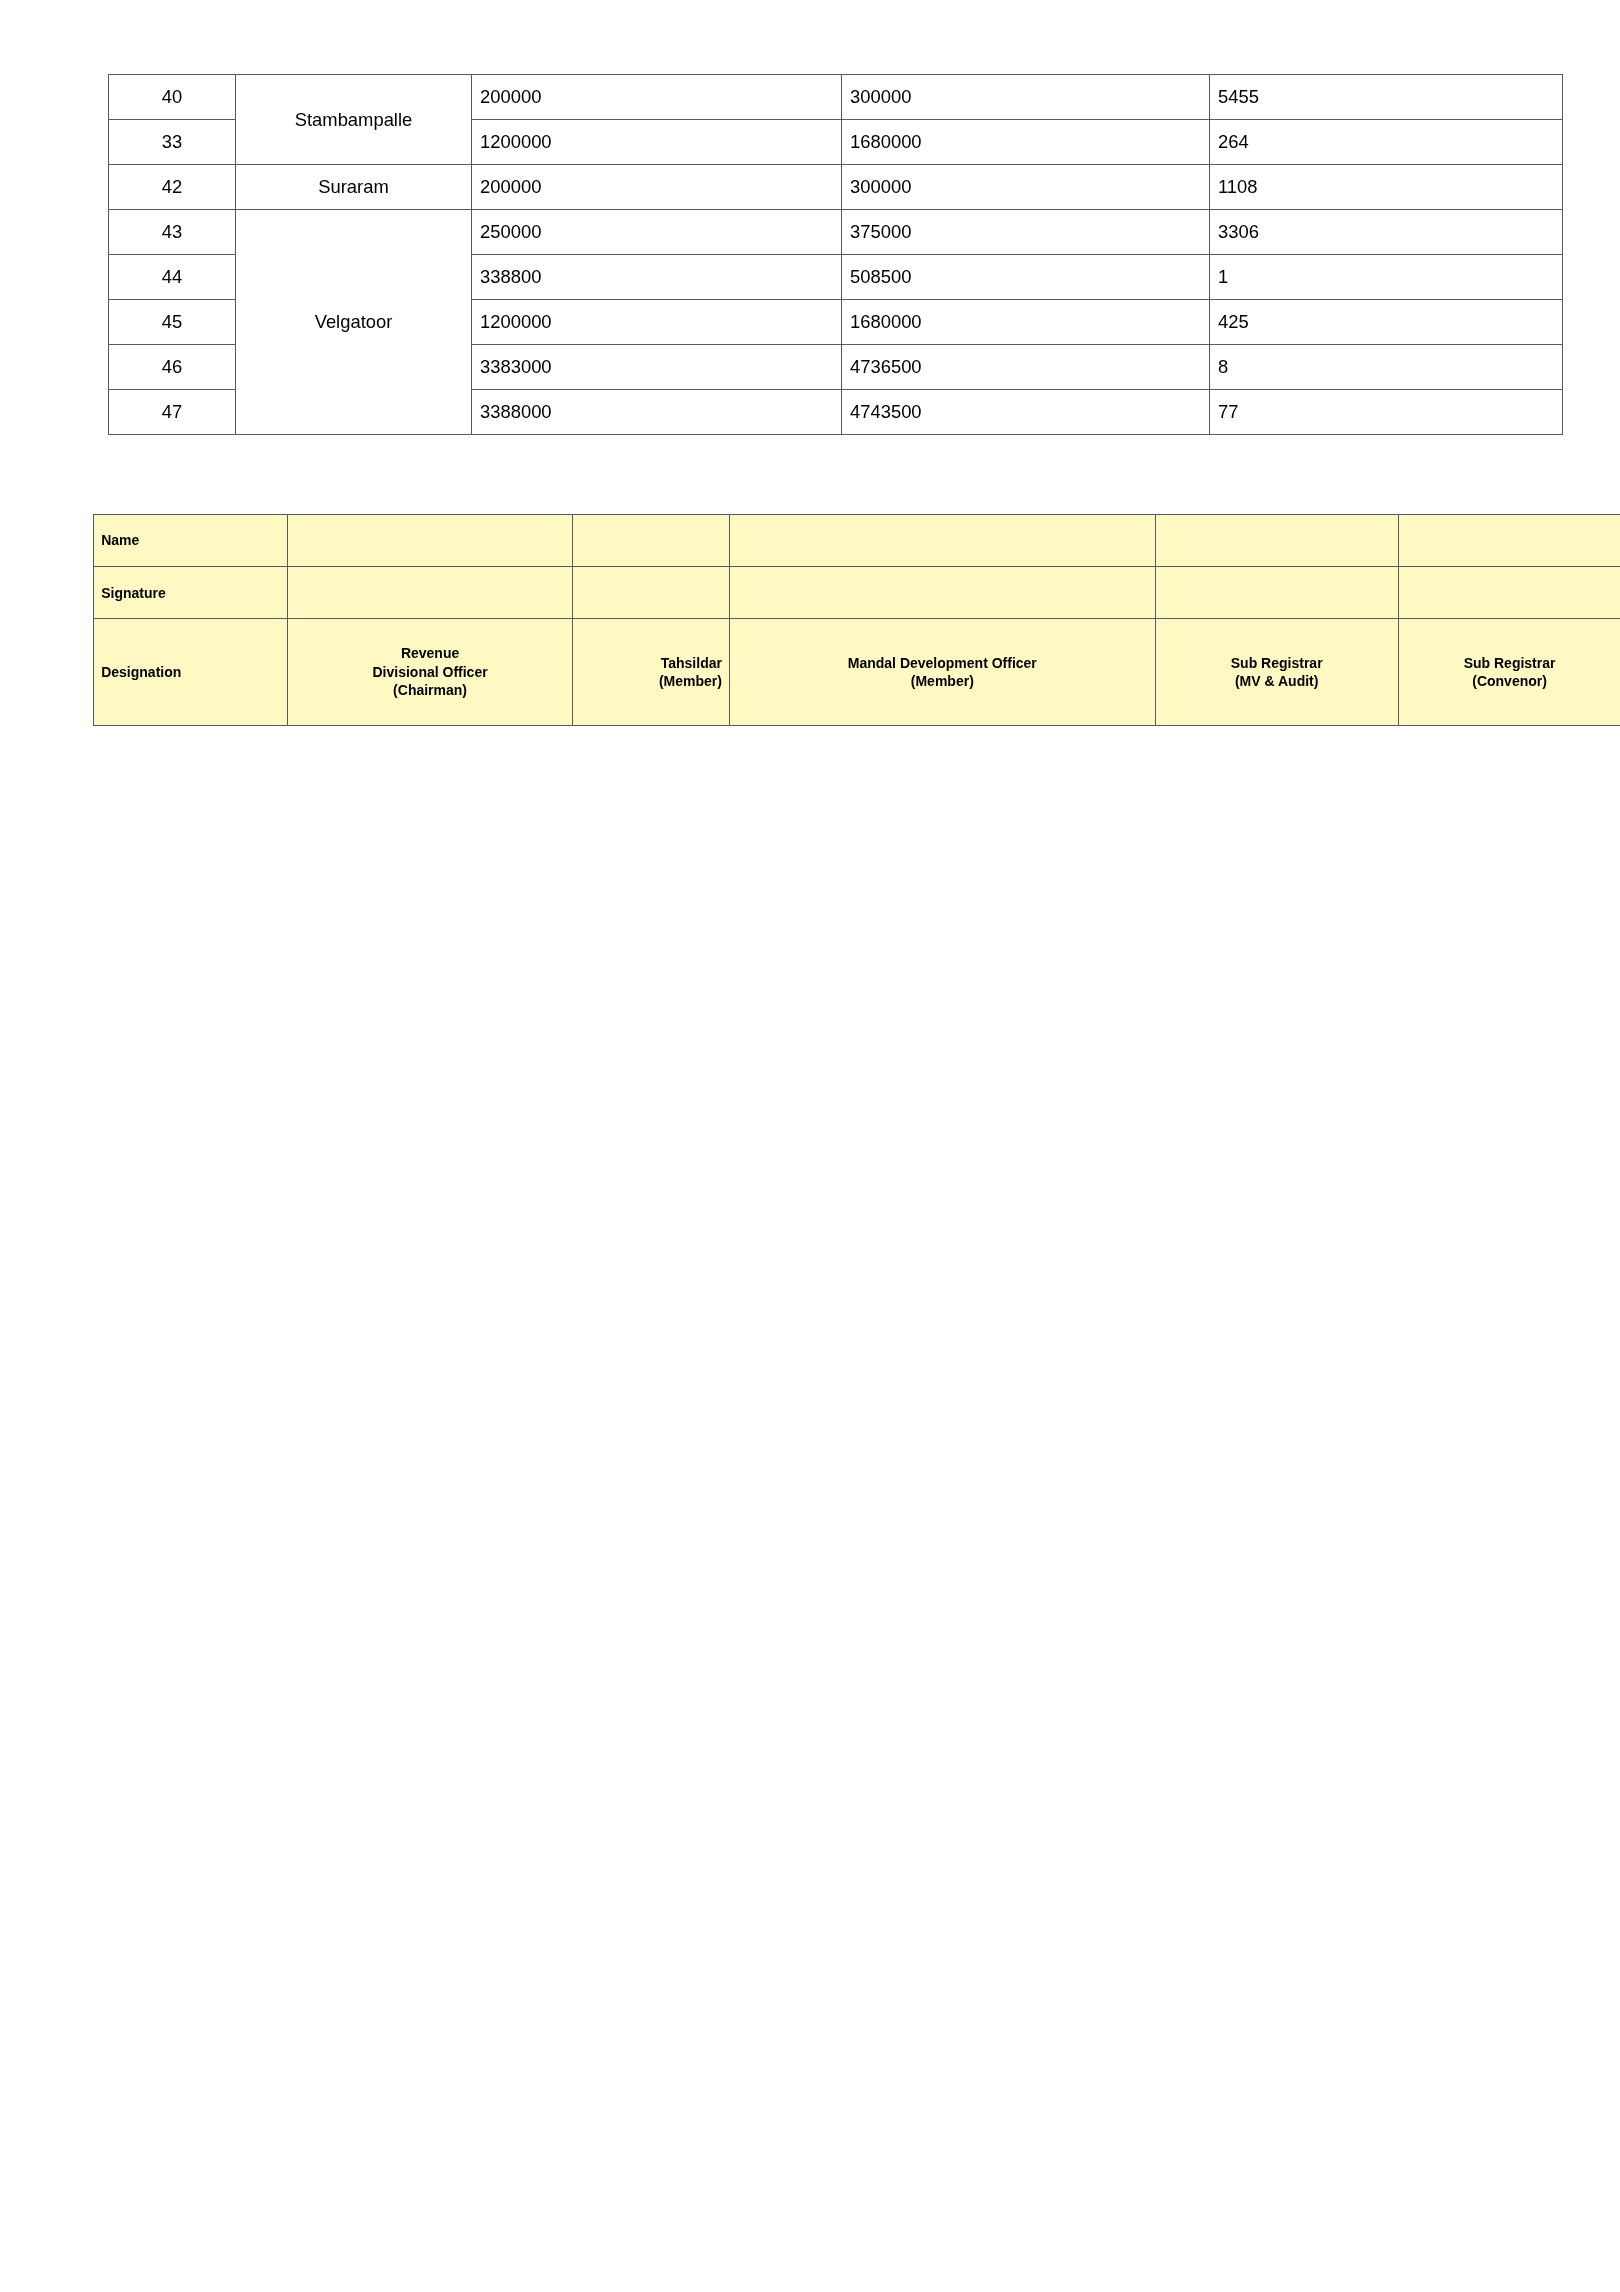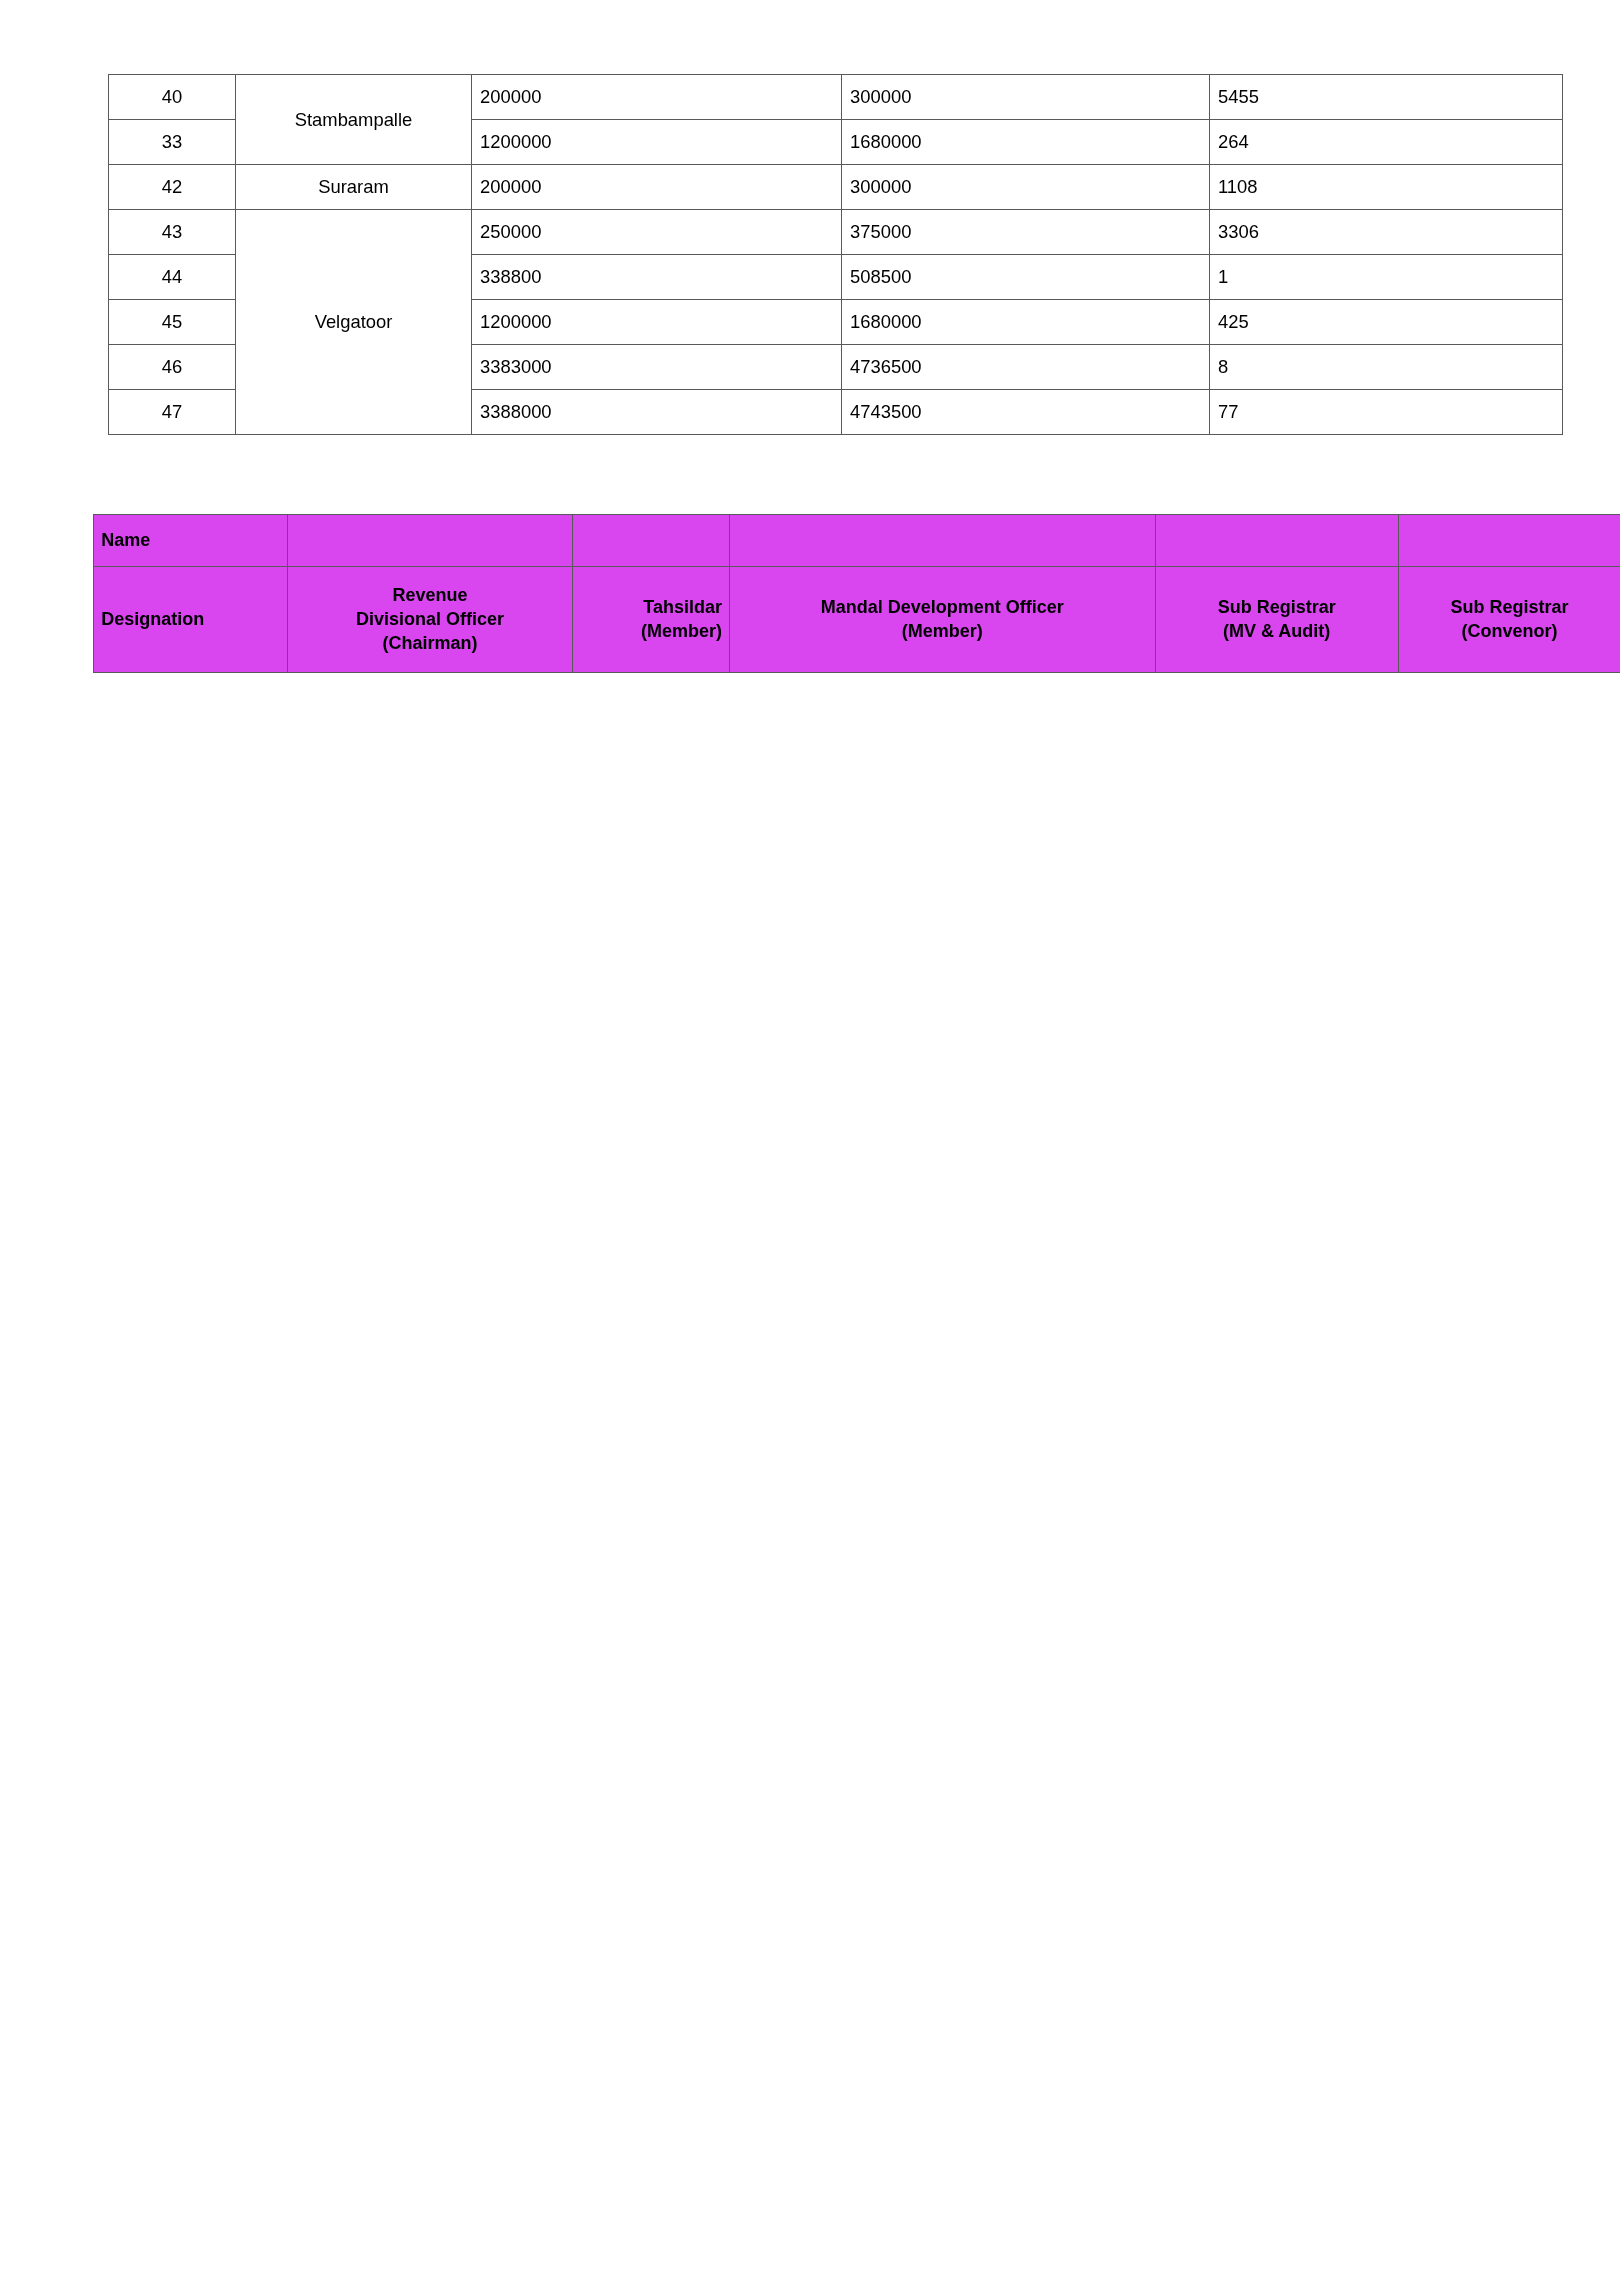--- a/index.html
+++ b/index.html
@@ -53,26 +53,26 @@
     width: 1445px;
   }
   table.sign {
     border-collapse: collapse;
     table-layout: fixed;
     width: 100%;
     border: 1.8px solid #58595b;
   }
   table.sign td {
     border: 1.8px solid #58595b;
-    font-size: 18px;
+    font-size: 14px;
     font-weight: bold;
     line-height: 1.32;
     padding: 3.6px 7.2px;
     vertical-align: middle;
-    background: #d946ef;
+    background: #fef9c3;
   }
   td.s-label { text-align: left;   width: 179px; }
   td.s-cell  { text-align: center; }
   td.w-rdo   { width: 269px; }
   td.w-tah   { width: 142px; text-align: right; }
   td.w-mdo   { width: 410px; }
   td.w-sr1   { width: 228px; }
   td.w-sr2   { width: 207px; }
   tr.r-name  td { height: 44px; }
   tr.r-sign  td { height: 44px; }
@@ -144,20 +144,28 @@
   <table class="sign">
     <tbody>
       <tr class="r-name">
         <td class="s-label">Name</td>
         <td class="s-cell w-rdo"></td>
         <td class="s-cell w-tah"></td>
         <td class="s-cell w-mdo"></td>
         <td class="s-cell w-sr1"></td>
         <td class="s-cell w-sr2"></td>
       </tr>
+      <tr class="r-sign">
+        <td class="s-label">Signature</td>
+        <td class="s-cell w-rdo"></td>
+        <td class="s-cell w-tah"></td>
+        <td class="s-cell w-mdo"></td>
+        <td class="s-cell w-sr1"></td>
+        <td class="s-cell w-sr2"></td>
+      </tr>
       <tr class="r-desg">
         <td class="s-label">Designation</td>
         <td class="s-cell w-rdo">
           <span class="desg-line">Revenue</span>
           <span class="desg-line">Divisional Officer</span>
           <span class="desg-line">(Chairman)</span>
         </td>
         <td class="s-cell w-tah">
           <span class="desg-line">Tahsildar</span>
           <span class="desg-line">(Member)</span>

